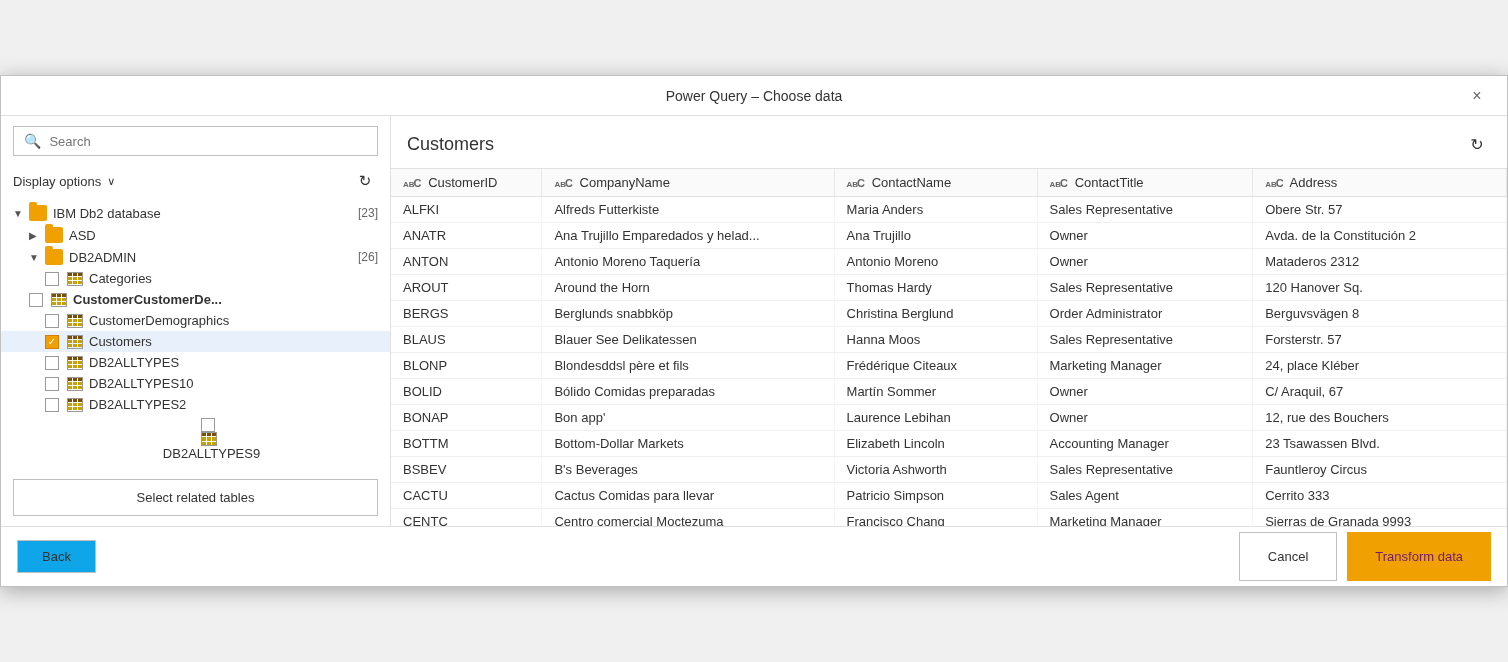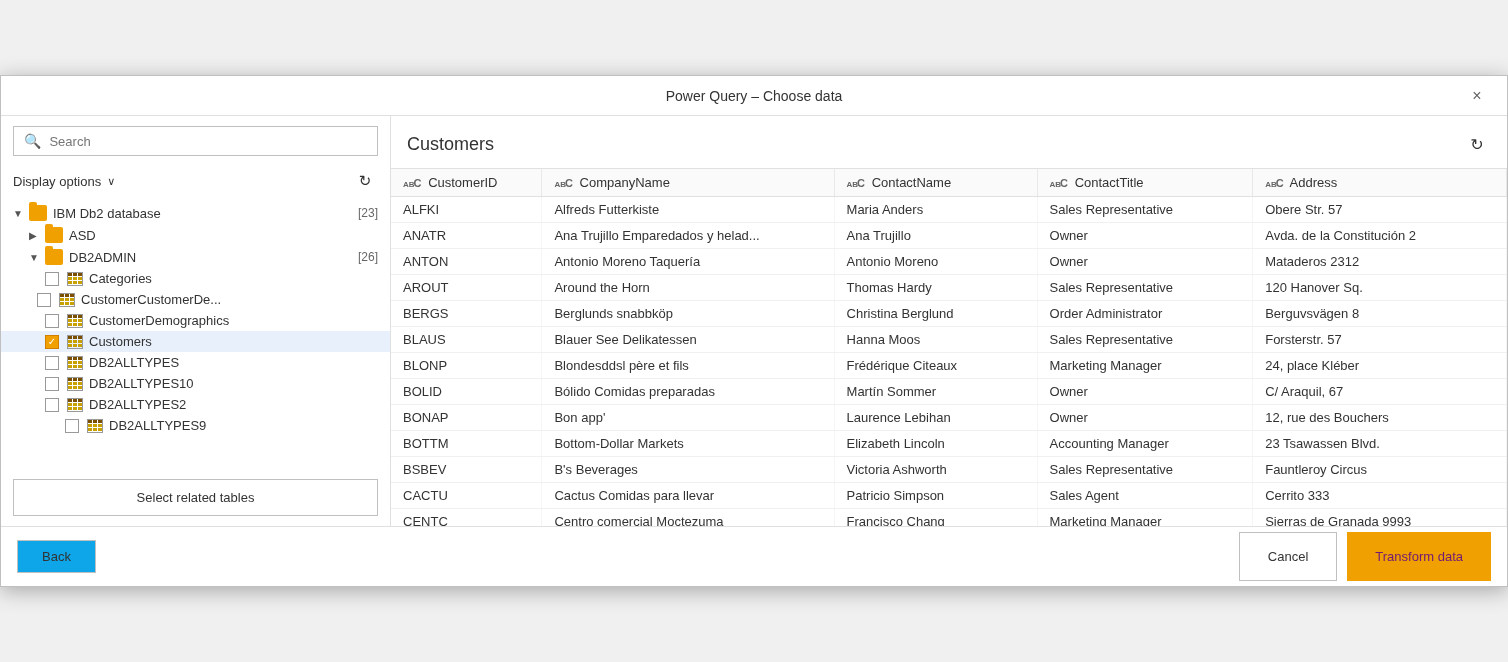--- a/index.html
+++ b/index.html
@@ -393,21 +393,21 @@
             <div class="table-icon-cell"></div>
               <div class="table-icon-cell"></div>
               <div class="table-icon-cell"></div>
             <div class="table-icon-cell"></div>
               <div class="table-icon-cell"></div>
               <div class="table-icon-cell"></div>
           </div>
           <span class="tree-label">Categories</span>
         </div>
 
-        <div class="tree-item" style="padding-left:36px;">
+        <div class="tree-item" style="padding-left:28px;font-weight:bold;">
           <div class="checkbox"></div>
           <div class="table-icon">
             <div class="table-icon-cell header"></div>
               <div class="table-icon-cell header"></div>
               <div class="table-icon-cell header"></div>
             <div class="table-icon-cell"></div>
               <div class="table-icon-cell"></div>
               <div class="table-icon-cell"></div>
             <div class="table-icon-cell"></div>
               <div class="table-icon-cell"></div>
@@ -489,21 +489,21 @@
             <div class="table-icon-cell"></div>
               <div class="table-icon-cell"></div>
               <div class="table-icon-cell"></div>
             <div class="table-icon-cell"></div>
               <div class="table-icon-cell"></div>
               <div class="table-icon-cell"></div>
           </div>
           <span class="tree-label">DB2ALLTYPES2</span>
         </div>
 
-        <div class="tree-item" style="padding-left:64px;">
+        <div class="tree-item" style="padding-left:44px;flex-direction:column;">
           <div class="checkbox"></div>
           <div class="table-icon">
             <div class="table-icon-cell header"></div>
               <div class="table-icon-cell header"></div>
               <div class="table-icon-cell header"></div>
             <div class="table-icon-cell"></div>
               <div class="table-icon-cell"></div>
               <div class="table-icon-cell"></div>
             <div class="table-icon-cell"></div>
               <div class="table-icon-cell"></div>

